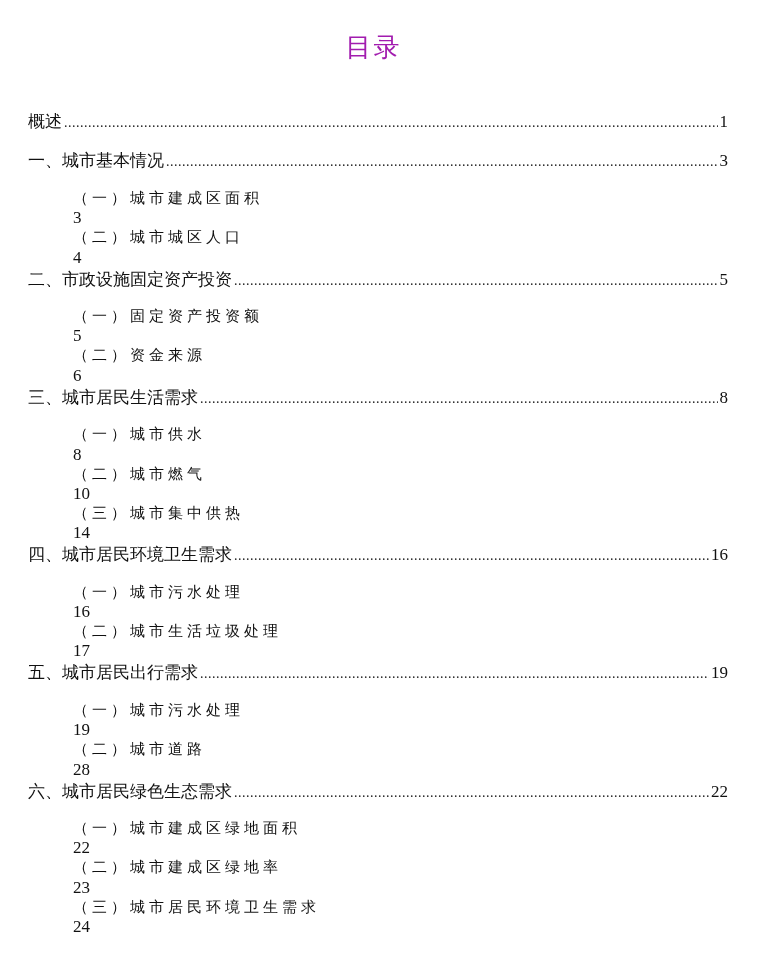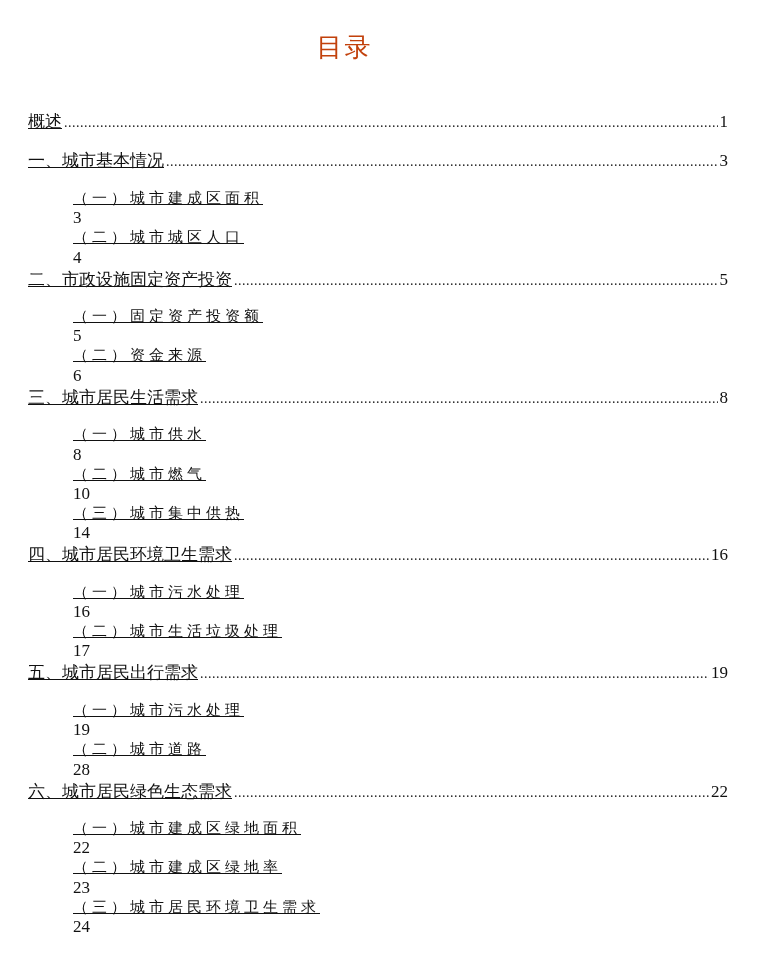--- a/index.html
+++ b/index.html
@@ -1,28 +1,28 @@
 <!DOCTYPE html>
 <html><head>
 <meta charset="utf-8">
 <style>
   html, body { margin: 0; padding: 0; background: #ffffff; }
   body { width: 761px; height: 956px; position: relative; overflow: hidden; color: #111; }
   .title {
     position: absolute; top: 30px; left: 0; width: 689px; text-align: center;
-    font-family: "DejaVu Sans", sans-serif; font-size: 26px; letter-spacing: 2px; color: #c2410c;
+    font-family: "DejaVu Sans", sans-serif; font-size: 26px; letter-spacing: 2px; color: #a21caf; padding-left: 29px;
   }
   .toc { position: absolute; top: 110px; left: 28px; width: 700px; }
   .row {
     display: flex; align-items: baseline; height: 39.4px;
     font-family: "DejaVu Sans", sans-serif; color: #111;
   }
   .row.lvl1 { font-size: 17px; padding-left: 0; }
   .row.lvl2 { font-size: 15px; padding-left: 43px; letter-spacing: 4px; font-family: "DejaVu Serif", serif; flex-direction: column; }
-  .row .label { white-space: nowrap; text-decoration: underline; }
+  .row .label { white-space: nowrap; }
   .row .leader {
     flex: 1; margin: 0 2px; overflow: hidden; white-space: nowrap;
     font-family: "Liberation Serif", serif; font-size: 14px; letter-spacing: 0.5px; color: #222;
   }
   .row .leader::after { content: "......................................................................................................................................................................................................"; }
   .row .page { font-family: "Liberation Serif", serif; font-size: 17px; letter-spacing: 0; color: #111; min-width: 8px; text-align: right; }
 </style>
 </head>
 <body>
 

